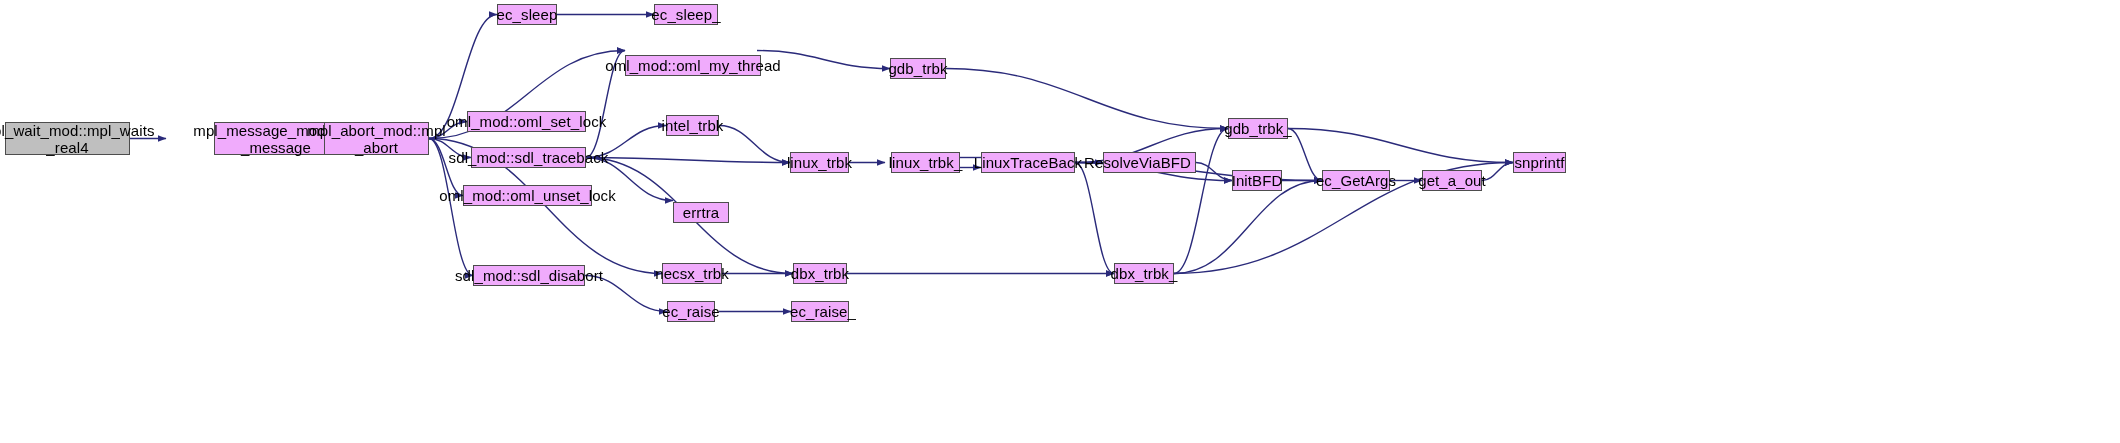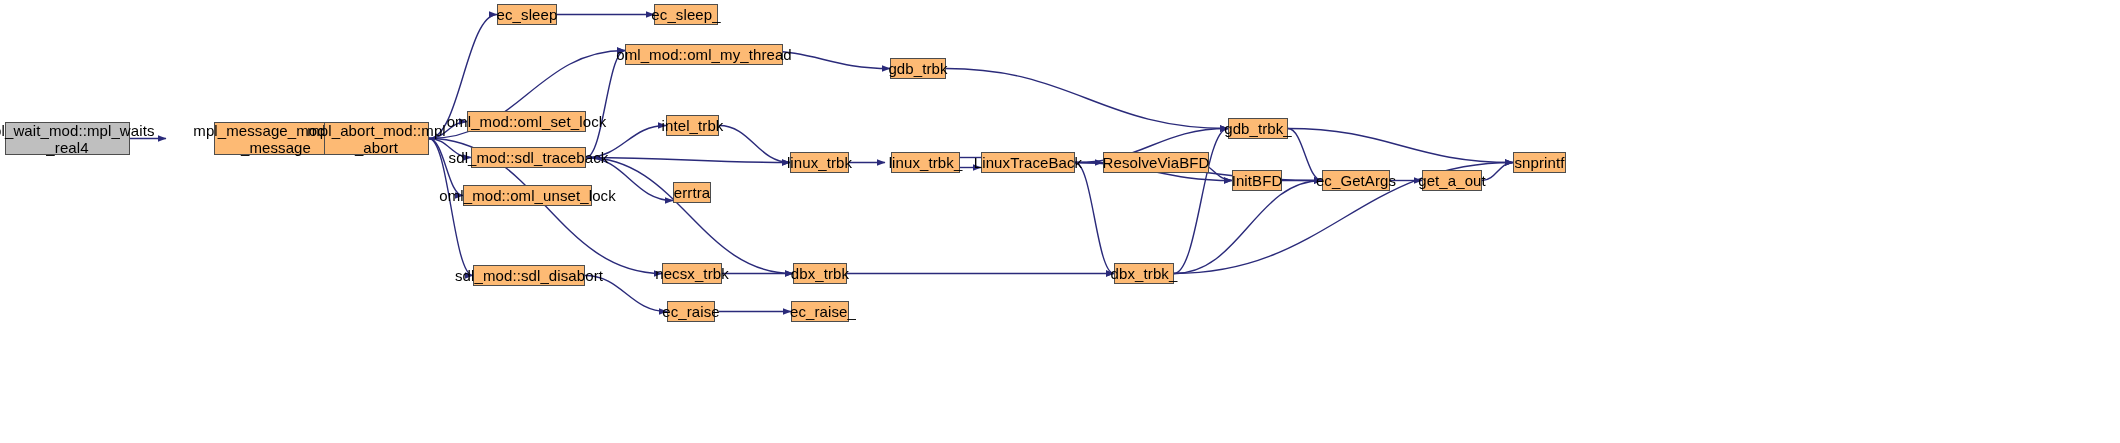--- a/index.html
+++ b/index.html
@@ -19,21 +19,21 @@
     position: absolute;
     left: 0;
     top: 0;
     width: 2120px;
     height: 443px;
   }
   .gnode {
     position: absolute;
     box-sizing: border-box;
     border: 1px solid #000000;
-    background: #fdba74;
+    background: #f0abfc;
     color: #000000;
     display: flex;
     align-items: center;
     justify-content: center;
     text-align: center;
     font-size: 15px;
     line-height: 17px;
     letter-spacing: 0.1px;
     white-space: pre-line;
     z-index: 5;
@@ -105,36 +105,36 @@
   </svg>
   <div id="node-group">
       <div class="gnode thick highlight" style="left: 5px; top: 122px; width: 125px; height: 33px;"><span class="gnode-label">mpl_wait_mod::mpl_waits
 _real4</span></div>
       <div class="gnode thick" style="left: 166px; top: 122px; width: 124px; height: 33px; margin-left: 48px;"><span class="gnode-label">mpl_message_mod::mpl
 _message</span></div>
       <div class="gnode thick" style="left: 324px; top: 122px; width: 105px; height: 33px;"><span class="gnode-label">mpl_abort_mod::mpl
 _abort</span></div>
       <div class="gnode thick" style="left: 497px; top: 4px; width: 60px; height: 21px;"><span class="gnode-label">ec_sleep</span></div>
       <div class="gnode thick" style="left: 654px; top: 4px; width: 64px; height: 21px;"><span class="gnode-label">ec_sleep_</span></div>
-      <div class="gnode thick" style="left: 625px; top: 44px; width: 158px; height: 21px;"><span class="gnode-label">oml_mod::oml_my_thread</span></div>
+      <div class="gnode thick" style="left: 625px; top: 55px; width: 136px; height: 21px;"><span class="gnode-label">oml_mod::oml_my_thread</span></div>
       <div class="gnode thick" style="left: 467px; top: 111px; width: 119px; height: 21px;"><span class="gnode-label">oml_mod::oml_set_lock</span></div>
       <div class="gnode thick" style="left: 471px; top: 147px; width: 115px; height: 21px;"><span class="gnode-label">sdl_mod::sdl_traceback</span></div>
       <div class="gnode thick" style="left: 463px; top: 185px; width: 129px; height: 21px; text-align: center;"><span class="gnode-label">oml_mod::oml_unset_lock</span></div>
       <div class="gnode thick" style="left: 473px; top: 265px; width: 112px; height: 21px;"><span class="gnode-label">sdl_mod::sdl_disabort</span></div>
       <div class="gnode thick" style="left: 666px; top: 115px; width: 53px; height: 21px;"><span class="gnode-label">intel_trbk</span></div>
-      <div class="gnode thick" style="left: 673px; top: 182px; width: 38px; height: 21px;"><span class="gnode-label">errtra</span></div>
+      <div class="gnode thick" style="left: 673px; top: 202px; width: 56px; height: 21px;"><span class="gnode-label">errtra</span></div>
       <div class="gnode thick" style="left: 662px; top: 263px; width: 60px; height: 21px;"><span class="gnode-label">necsx_trbk</span></div>
       <div class="gnode thick" style="left: 667px; top: 301px; width: 48px; height: 21px;"><span class="gnode-label">ec_raise</span></div>
       <div class="gnode thick" style="left: 890px; top: 58px; width: 56px; height: 21px;"><span class="gnode-label">gdb_trbk</span></div>
       <div class="gnode thick" style="left: 790px; top: 152px; width: 59px; height: 21px;"><span class="gnode-label">linux_trbk</span></div>
       <div class="gnode thick" style="left: 793px; top: 263px; width: 54px; height: 21px;"><span class="gnode-label">dbx_trbk</span></div>
       <div class="gnode thick" style="left: 791px; top: 301px; width: 58px; height: 21px; padding-left: 6px;"><span class="gnode-label">ec_raise_</span></div>
       <div class="gnode thick" style="left: 891px; top: 152px; width: 69px; height: 21px;"><span class="gnode-label">linux_trbk_</span></div>
       <div class="gnode thick" style="left: 981px; top: 152px; width: 94px; height: 21px;"><span class="gnode-label">LinuxTraceBack</span></div>
-      <div class="gnode thick" style="left: 1103px; top: 152px; width: 106px; height: 21px;"><span class="gnode-label">ResolveViaBFD</span></div>
+      <div class="gnode thick" style="left: 1103px; top: 152px; width: 93px; height: 21px; justify-content: flex-end;"><span class="gnode-label">ResolveViaBFD</span></div>
       <div class="gnode thick" style="left: 1228px; top: 118px; width: 60px; height: 21px;"><span class="gnode-label">gdb_trbk_</span></div>
       <div class="gnode thick" style="left: 1232px; top: 170px; width: 50px; height: 21px;"><span class="gnode-label">InitBFD</span></div>
       <div class="gnode thick" style="left: 1322px; top: 170px; width: 68px; height: 21px;"><span class="gnode-label">ec_GetArgs</span></div>
       <div class="gnode thick" style="left: 1422px; top: 170px; width: 60px; height: 21px;"><span class="gnode-label">get_a_out</span></div>
       <div class="gnode thick" style="left: 1114px; top: 263px; width: 60px; height: 21px;"><span class="gnode-label">dbx_trbk_</span></div>
       <div class="gnode thick" style="left: 1513px; top: 152px; width: 53px; height: 21px;"><span class="gnode-label">snprintf</span></div>
     </div>
 </div>
 
 </body></html>

